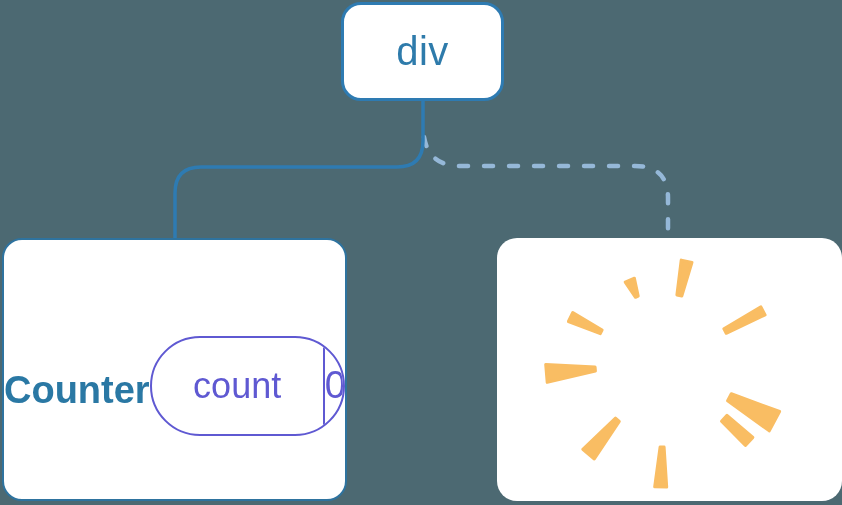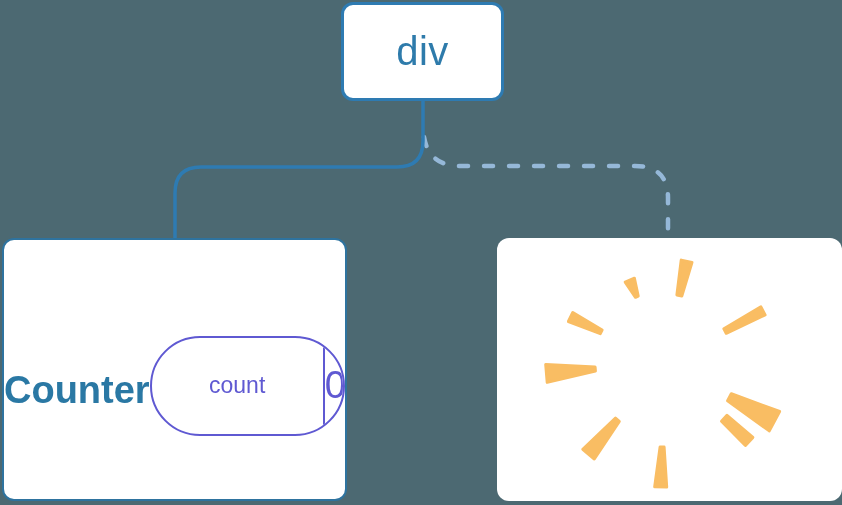--- a/index.html
+++ b/index.html
@@ -6,31 +6,31 @@
     --background:#4c6972; --card-bg:#ffffff;
     --node-border:#2e7bb2; --node-text:#2e7bab;
     --counter-border:#2e739f; --counter-title:#2a78a4;
     --state-accent:#5f59d2; --solid-edge:#2e7bb2;
     --dashed-edge:#95b8d8; --poof:#f9bd63;
   }
   html,body{margin:0;padding:0;}
   body{background:var(--background);font-family:"Liberation Sans",sans-serif;}
   .stage{position:relative;width:842px;height:505px;background:var(--background);overflow:hidden;}
   .edges{position:absolute;left:0;top:0;width:842px;height:505px;pointer-events:none;}
-  .card{position:absolute;background:var(--card-bg);border-radius:12px;box-sizing:border-box;}
+  .card{position:absolute;background:var(--card-bg);border-radius:20px;box-sizing:border-box;}
   .node-div{left:341px;top:2px;width:163px;height:99px;border:3.5px solid var(--node-border);
     display:flex;align-items:center;justify-content:center;}
   .node-div .label{font-size:40px;font-weight:500;color:var(--node-text);letter-spacing:0.5px;}
   .node-counter{left:2px;top:238px;width:345px;height:263px;border:2.5px solid var(--counter-border);
     display:flex;flex-direction:row;align-items:center;}
   .counter-title{margin-top:42px;font-size:38px;font-weight:600;color:var(--counter-title);}
   .pill{margin-top:32px;width:263px;height:100px;border:2.5px solid var(--state-accent);
     border-radius:50px;box-sizing:border-box;display:flex;align-items:stretch;overflow:hidden;background:var(--card-bg);}
   .pill-key{flex:0 0 171px;display:flex;align-items:center;justify-content:center;
-    border-right:2.5px solid var(--state-accent);font-size:23px;font-weight:500;color:var(--state-accent);}
+    border-right:2.5px solid var(--state-accent);font-size:36px;font-weight:500;color:var(--state-accent);}
   .pill-value{flex:1;display:flex;align-items:center;justify-content:center;
     font-size:38px;font-weight:500;color:var(--state-accent);}
   .node-removed{left:497px;top:238px;width:345px;height:263px;border:none;}
   .poof{position:absolute;left:0;top:0;width:100%;height:100%;}
 </style>
 </head>
 <body>
 
 <div class="stage">
 

